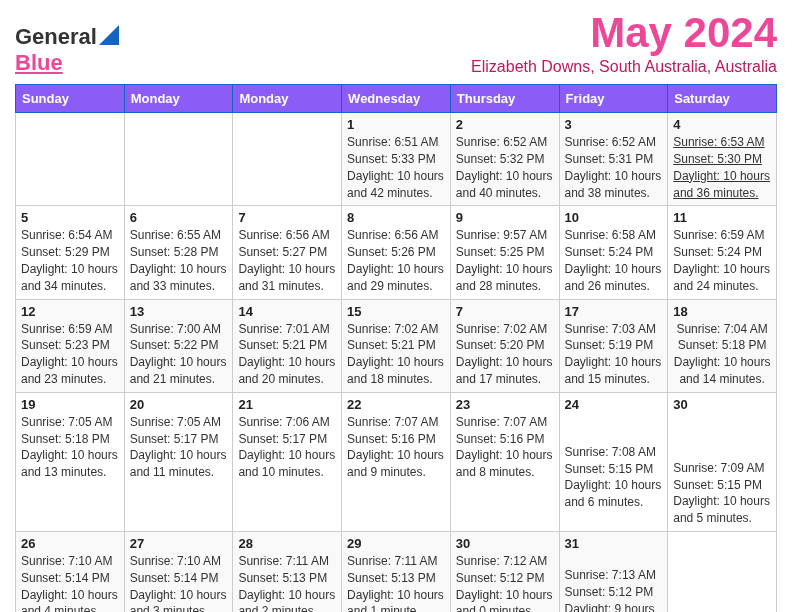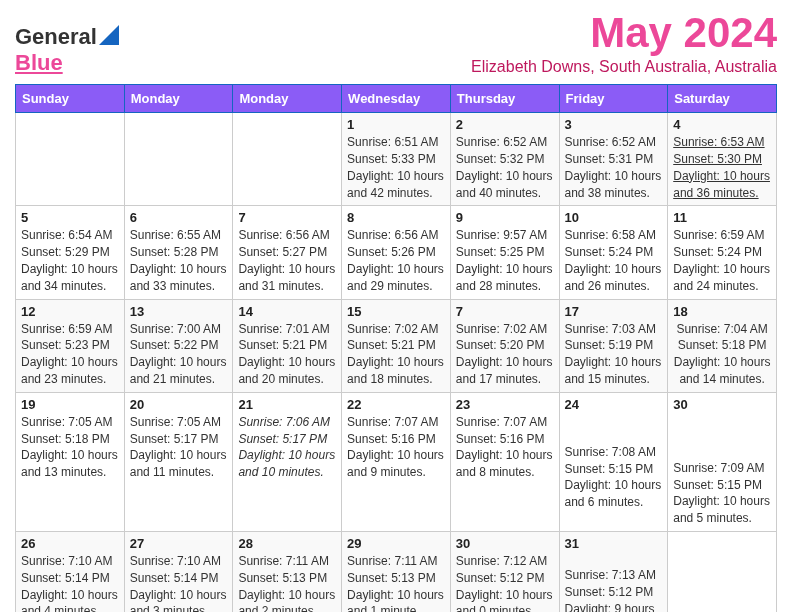--- a/index.html
+++ b/index.html
@@ -265,21 +265,21 @@
         </td>
         <td>
           <div class="day-number">20</div>
           <div class="day-info" style="white-space: pre-line;">Sunrise: 7:05 AM
 Sunset: 5:17 PM
 Daylight: 10 hours
 and 11 minutes.</div>
         </td>
         <td>
           <div class="day-number">21</div>
-          <div class="day-info" style="white-space: pre-line; font-style: italic;">Sunrise: 7:06 AM
+          <div class="day-info" style="white-space: pre-line;">Sunrise: 7:06 AM
 Sunset: 5:17 PM
 Daylight: 10 hours
 and 10 minutes.</div>
         </td>
         <td>
           <div class="day-number">22</div>
           <div class="day-info" style="white-space: pre-line;">Sunrise: 7:07 AM
 Sunset: 5:16 PM
 Daylight: 10 hours
 and 9 minutes.</div>

